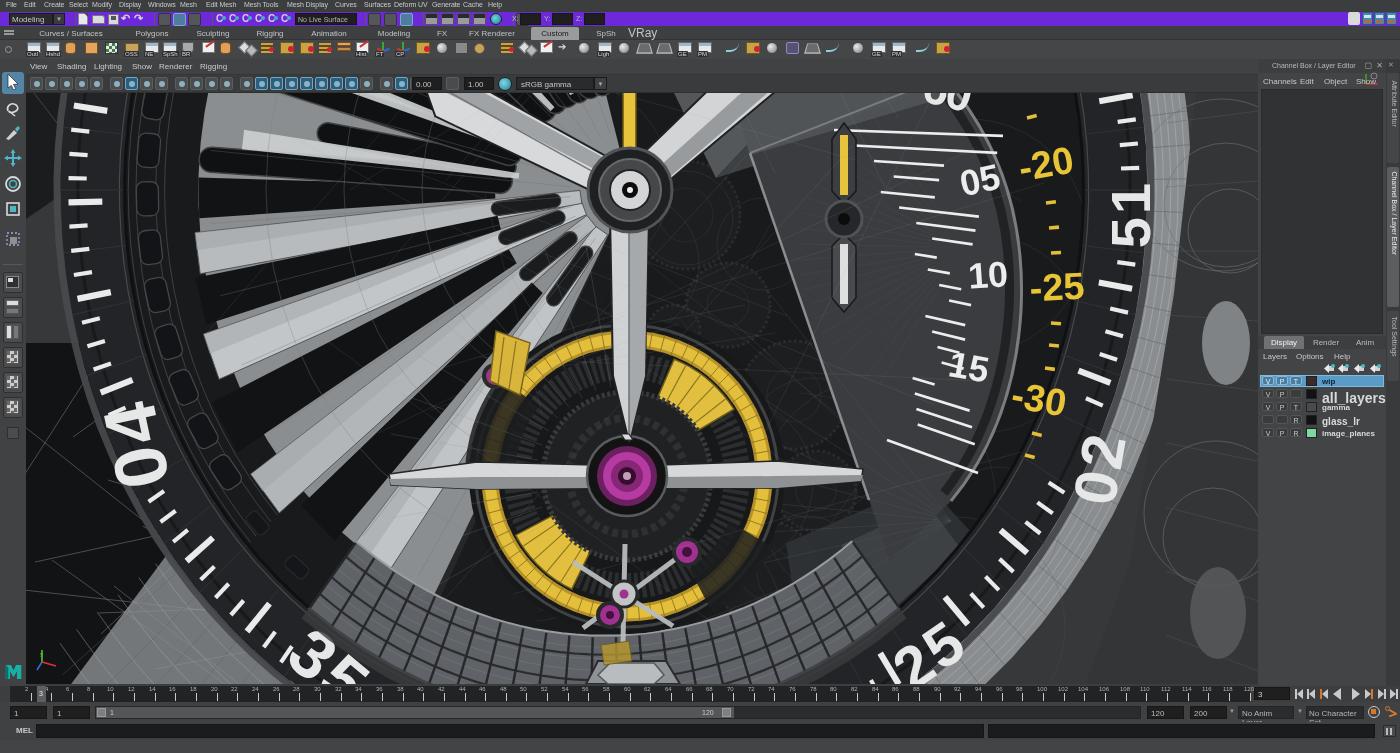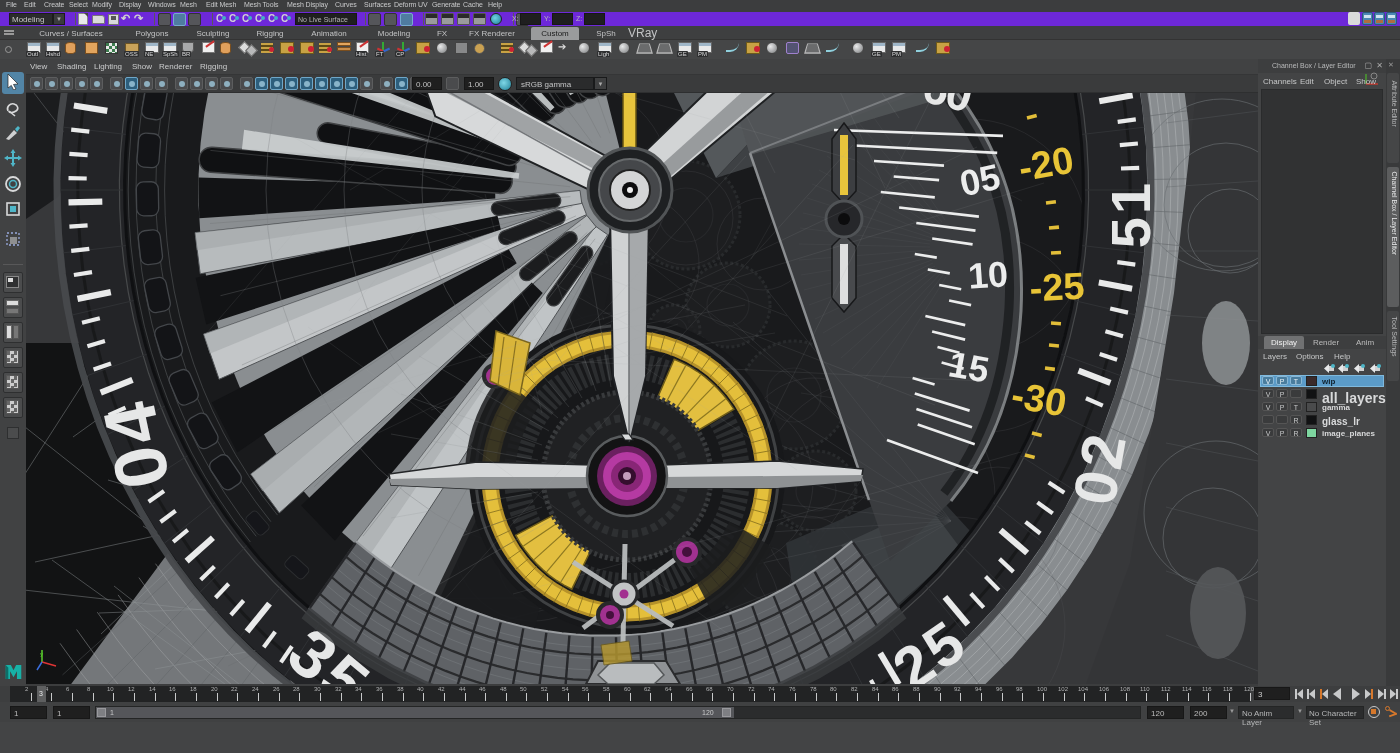--- a/index.html
+++ b/index.html
@@ -1395,16 +1395,24 @@
       <div class="abs" style="left:1306px;top:4px;width:58px;height:13px;background:#2b2c2d;border:1px solid #242525;color:#b5b6b7;font-size:8px;padding:2px 2px">No Character Set</div>
       <div class="abs" style="left:1368px;top:4px;width:12px;height:12px;border:1.5px solid #c8c9ca;border-radius:50%">
         <div style="position:absolute;left:2px;top:2px;width:5px;height:5px;background:#d6782c"></div>
       </div>
       <div class="abs" style="left:1385px;top:4px;width:12px;height:12px">
         <div style="position:absolute;left:0;top:0;width:5px;height:5px;border:1.5px solid #d6782c;border-radius:50%"></div>
         <div style="position:absolute;left:4px;top:5px;width:8px;height:2px;background:#d6782c;transform:rotate(30deg)"></div>
         <div style="position:absolute;left:4px;top:8px;width:8px;height:2px;background:#d6782c;transform:rotate(-20deg)"></div>
       </div>
     </div>
+    <div class="abs" style="left:0;top:722px;width:1400px;height:18px;background:#404142">
+      <span class="abs" style="left:16px;top:4px;color:#c8c9ca;font-size:8px;font-weight:bold">MEL</span>
+      <div class="abs" style="left:36px;top:2px;width:948px;height:14px;background:#1b1c1d;border:1px solid #151617"></div>
+      <div class="abs" style="left:988px;top:2px;width:387px;height:14px;background:#1b1c1d;border:1px solid #151617"></div>
+      <div class="abs" style="left:1383px;top:3px;width:13px;height:12px;background:#4a4b4c;border:1px solid #2a2b2c">
+        <div style="margin:2px;height:7px;background:repeating-linear-gradient(90deg,#bbb 0 2px,#4a4b4c 2px 4px)"></div>
+      </div>
+    </div>
     <svg class="abs" style="left:4px;top:662px" width="19" height="20" viewBox="0 0 22 22">
 <polygon points="2,3 8,3 11,9 14,3 20,3 20,19 15,19 15,10 11,17 7,10 7,19 2,19" fill="#17b0a6"></polygon>
 <polygon points="2,3 5,6 5,19 2,19" fill="#0d6e68"></polygon>
     </svg>
   </div>
 </body></html>

